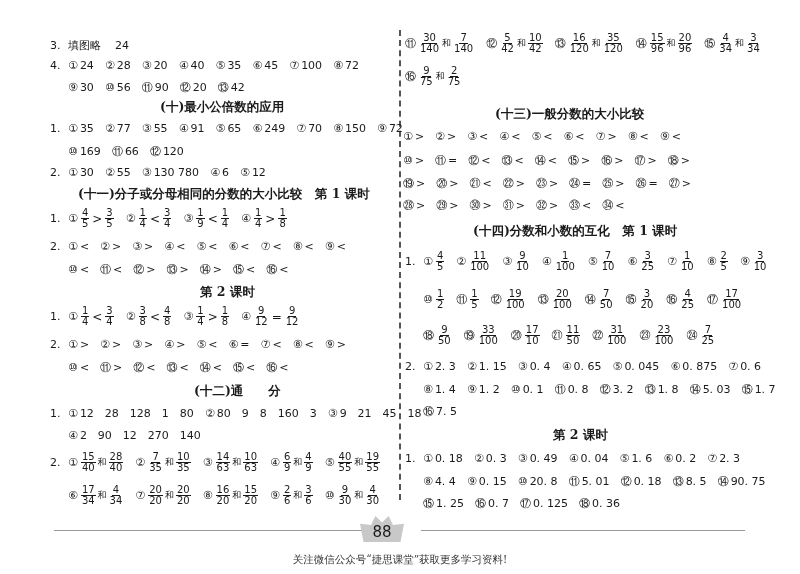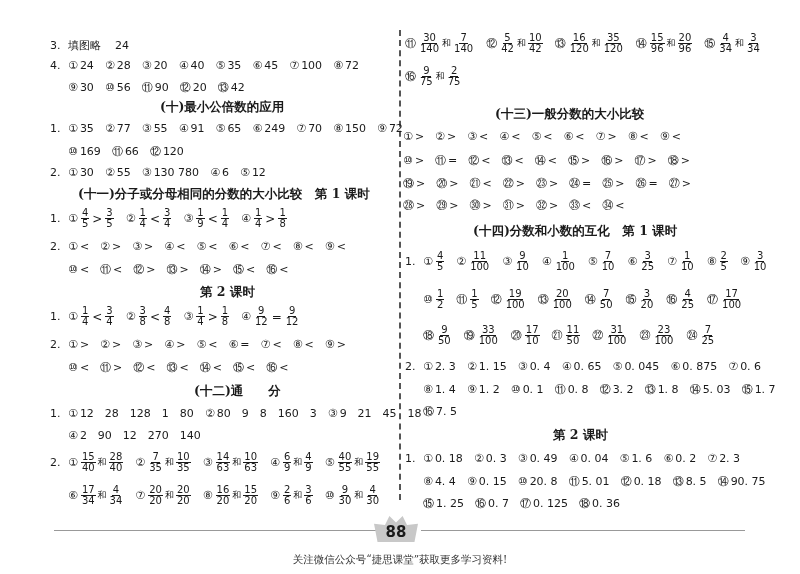--- a/index.html
+++ b/index.html
@@ -25,24 +25,24 @@
     text-align:right;
   }
   .frac { display:inline-flex; flex-direction:column; align-items:center; font-size:10px; line-height:10px; margin:0 1px; }
   .frac .n { border-bottom:1px solid #1a1a1a; padding:0 1px; }
   .frac .d { padding:0 1px; }
   .op { font-size:12px; margin:0 2px; }
   .he { font-size:9px; margin:0 1px; }
   .footer-rule-l { position:absolute; left:54px; top:530px; width:324px; height:1px; background:#999; }
   .footer-rule-r { position:absolute; left:421px; top:530px; width:324px; height:1px; background:#999; }
   .badge {
-    position:absolute; left:374px; top:516px; width:44px; height:26px;
+    position:absolute; left:360px; top:516px; width:44px; height:26px;
     background:#c8c8c8;
     clip-path: polygon(0% 30%, 25% 35%, 35% 0%, 50% 25%, 65% 0%, 75% 35%, 100% 30%, 92% 100%, 8% 100%);
-    display:flex; align-items:center; justify-content:center; font-size:15px; font-weight:bold;
+    display:flex; align-items:center; justify-content:center; font-size:15px; font-weight:normal;
   }
   .badge span { position:relative; top:3px; }
   .footer-text { position:absolute; top:553px; left:0; width:800px; text-align:center; font-size:10.5px; font-family:"DejaVu Serif","Liberation Serif",serif; color:#333; }
 </style>
 </head>
 <body>
 
 <div class="divider"></div>
 
 <div class="col left">

